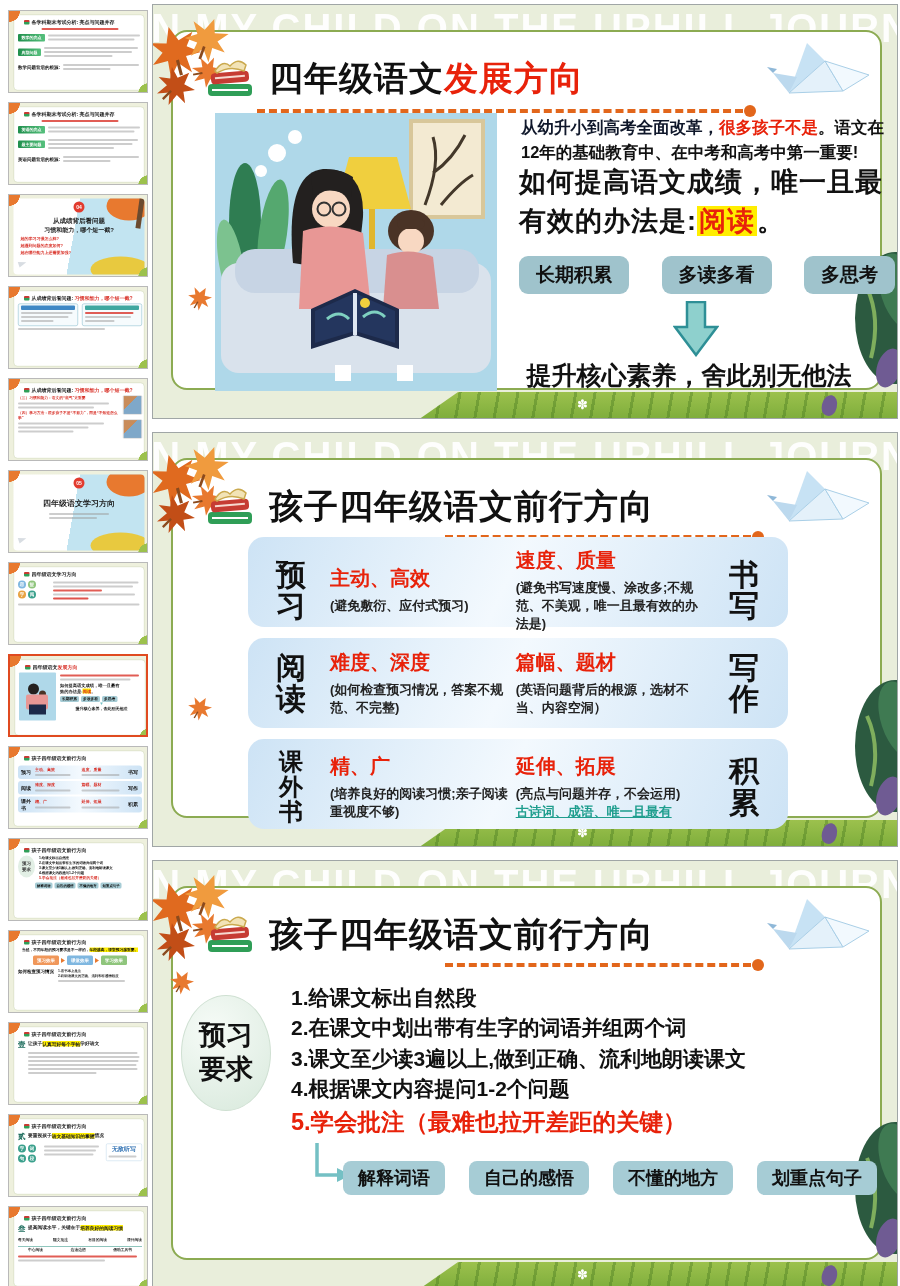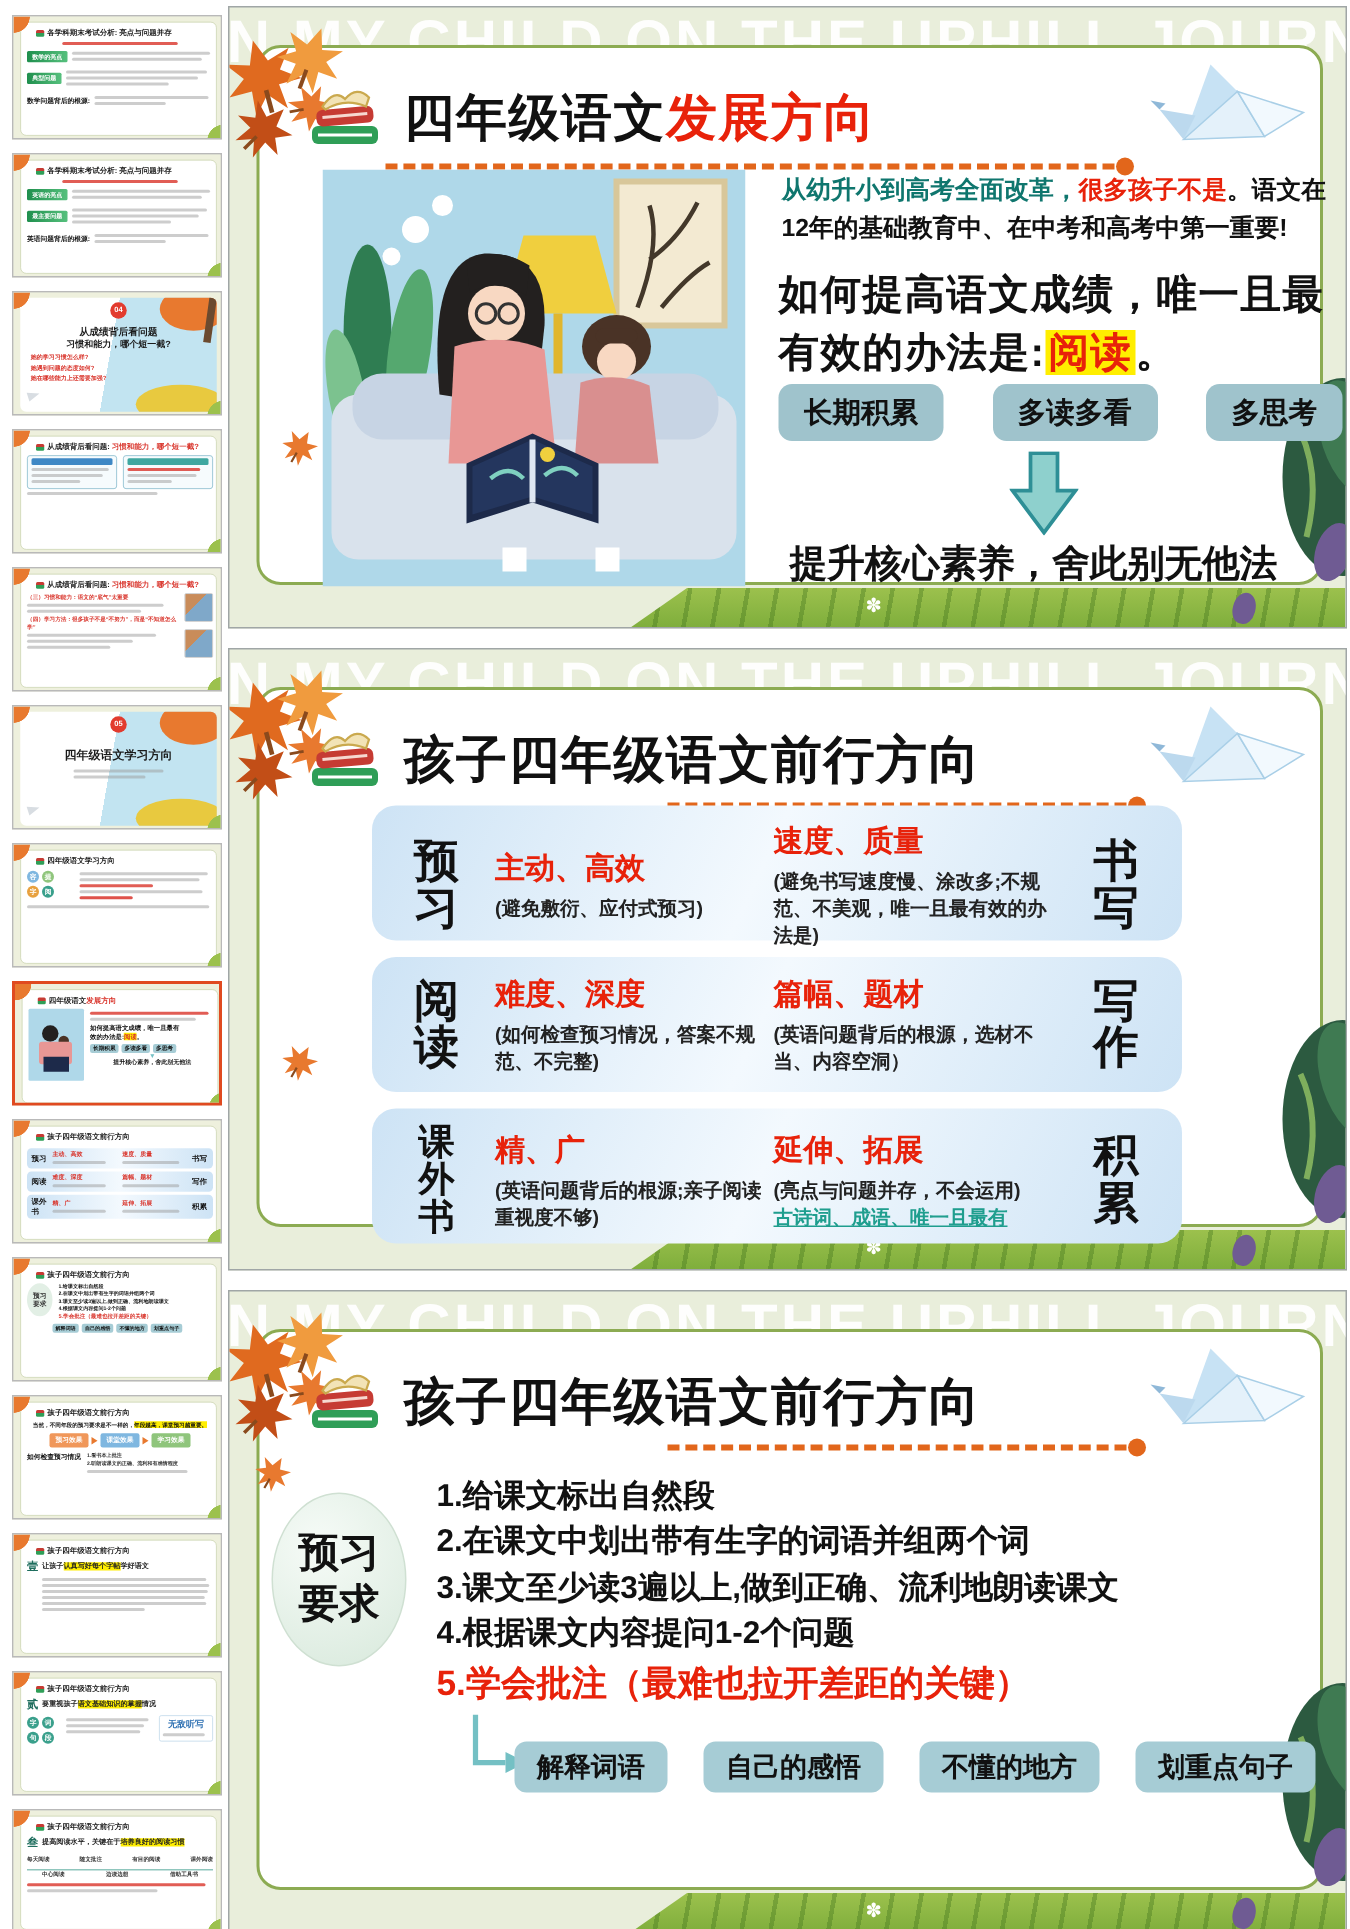--- a/index.html
+++ b/index.html
@@ -87,21 +87,21 @@
   .decor{position:absolute;z-index:4;}
   .title-row{position:absolute;top:46px;left:52px;height:56px;display:flex;align-items:center;gap:14px;z-index:5;}
   .slide-title{font-size:34px;font-weight:800;color:#151515;white-space:nowrap;letter-spacing:1px;}
   .dash-line{position:absolute;border-top:4px dashed #e2661b;z-index:5;}
   .dash-line .dot{position:absolute;right:-13px;top:-8px;width:12px;height:12px;border-radius:50%;background:#e2661b;}
   .content{position:absolute;z-index:6;}
 
   
   .s1-illu{left:62px;top:108px;width:282px;height:278px;}
   .s1-para{left:368px;top:110px;width:372px;font-size:16.5px;font-weight:bold;line-height:1.5;color:#111;}
-  .s1-headline{left:366px;top:172px;width:382px;font-size:27px;font-weight:800;line-height:1.45;color:#111;letter-spacing:1px;}
+  .s1-headline{left:366px;top:158px;width:382px;font-size:27px;font-weight:800;line-height:1.45;color:#111;letter-spacing:1px;}
   .s1-pills{left:366px;top:251px;width:376px;display:flex;justify-content:space-between;}
   .pill{background:#9fc3cc;border-radius:9px;padding:6px 17px;font-size:19px;font-weight:bold;color:#111;white-space:nowrap;}
   .s1-arrow{left:520px;top:296px;}
   .s1-conclusion{left:330px;top:354px;width:412px;text-align:center;font-size:25px;font-weight:800;color:#111;white-space:nowrap;}
 
   
   .s2-rows{left:95px;top:104px;width:540px;}
   .s2-row{display:grid;grid-template-columns:62px 1fr 1.06fr 64px;align-items:center;gap:8px;
           background:linear-gradient(115deg,#cde3f5 0%,#f3f9fe 48%,#cde3f5 100%);
           border-radius:16px;box-sizing:border-box;padding:10px 12px;margin-bottom:11px;height:90px;}
@@ -561,21 +561,21 @@
   <rect x="182" y="106" width="28" height="10" rx="5" fill="#4a3326"></rect>
   <path d="M172 142 Q196 134 218 144 L224 196 L168 196 Z" fill="#d98f8f"></path>
   <path d="M96 196 L140 176 L184 196 L184 236 L140 222 L96 236 Z" fill="#1d2a4a"></path>
   <path d="M100 198 L140 180 L180 198 L180 230 L140 218 L100 230 Z" fill="#24365e"></path>
   <path d="M140 180 L140 222" stroke="#dfe7f2" stroke-width="4"></path>
   <path d="M112 206 Q124 196 134 206 M148 204 Q160 194 170 204" stroke="#7fd0c0" stroke-width="3" fill="none"></path>
   <circle cx="150" cy="190" r="5" fill="#f0cf3e"></circle>
   <rect x="120" y="252" width="16" height="16" fill="#fff"></rect>
             <rect x="182" y="252" width="16" height="16" fill="#fff"></rect>
 </svg></div>
-      <div class="content s1-para"><span style="color:#0f766e;text-align:center;">从幼升小到高考全面改革，</span><span style="color:#e8220a;">很多孩子不是</span><span style="color:#111;">。语文在12年的基础教育中、在中考和高考中第一重要!</span></div>
+      <div class="content s1-para"><span style="color:#0f172a;text-align:center;">从幼升小到高考全面改革，</span><span style="color:#e8220a;">很多孩子不是</span><span style="color:#111;">。语文在12年的基础教育中、在中考和高考中第一重要!</span></div>
       <div class="content s1-headline"><span style="color:#111;">如何提高语文成绩，唯一且最有效的办法是:</span><span style="color:#e8220a;background:#ffee00;padding:0 2px;">阅读</span><span style="color:#111;">。</span></div>
       <div class="content s1-pills">
           <span class="pill">长期积累</span>
           <span class="pill">多读多看</span>
           <span class="pill">多思考</span>
         </div>
       <div class="content s1-arrow">
         <svg width="46" height="56" viewBox="0 0 46 56">
             <polygon points="14,1 32,1 32,26 44,26 23,54 2,26 14,26" fill="#8ed0cd" stroke="#2e8f96" stroke-width="2.5"></polygon>
           </svg>
@@ -675,21 +675,21 @@
     <div>
               <div class="s2-title">篇幅、题材</div>
               <div class="s2-note">(英语问题背后的根源，选材不当、内容空洞）</div>
             </div>
     <div class="s2-lbl" style="font-size:30px">写<br>作</div>
   </div>
   <div class="s2-row">
     <div class="s2-lbl" style="font-size:24px">课<br>外<br>书</div>
     <div>
               <div class="s2-title">精、广</div>
-              <div class="s2-note">(英语问题背后的根源;亲子阅读重视度不够)</div>
+              <div class="s2-note">(培养良好的阅读习惯;亲子阅读重视度不够)</div>
             </div>
     <div>
               <div class="s2-title">延伸、拓展</div>
               <div class="s2-note">(亮点与问题并存，不会运用)</div>
               <div class="s2-link">古诗词、成语、唯一且最有</div>
             </div>
     <div class="s2-lbl" style="font-size:30px">积<br>累</div>
   </div>
         </div>
     </section>

